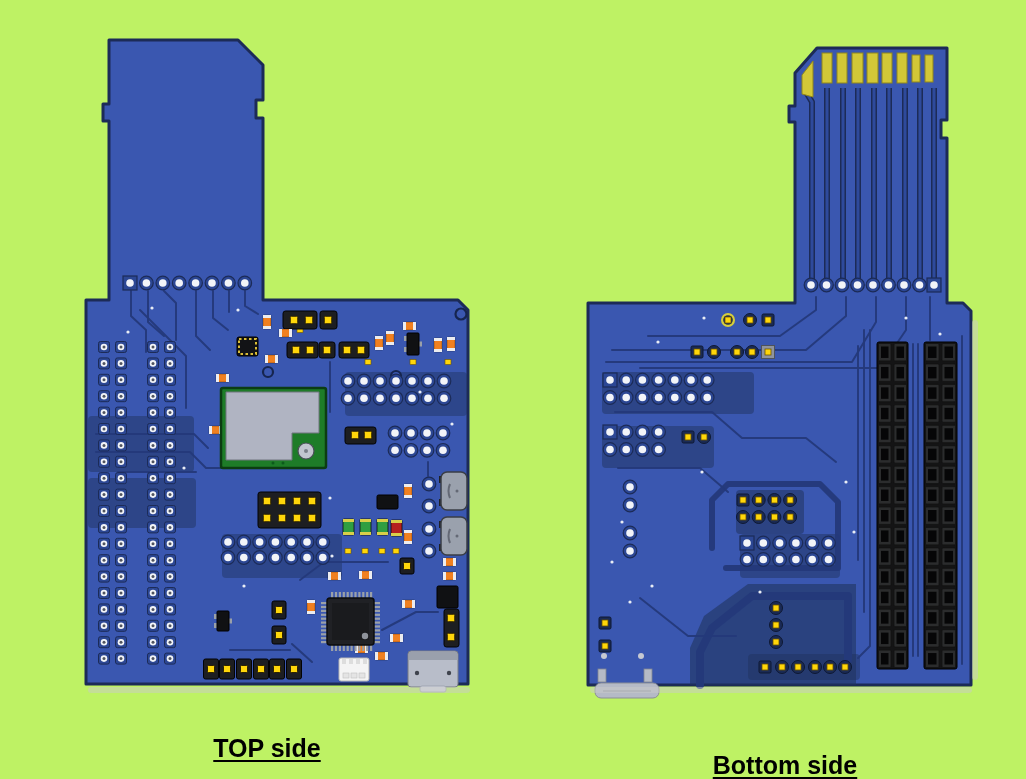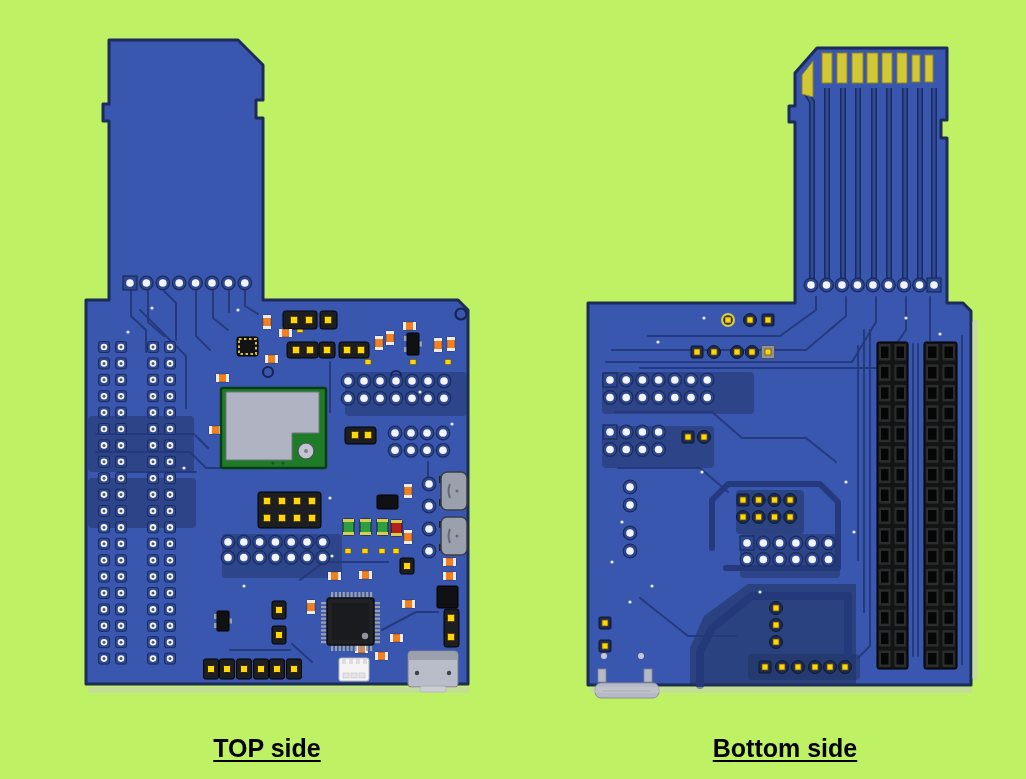--- a/index.html
+++ b/index.html
@@ -2,21 +2,21 @@
 <html><head>
 <meta charset="utf-8">
 <style>
   html,body{margin:0;padding:0;background:#ffffff;}
   .canvas{position:relative;width:1026px;height:779px;background:#bef264;overflow:hidden;
           font-family:"Liberation Sans",sans-serif;padding-left:48px;}
   .caption{position:absolute;top:733px;width:300px;text-align:center;font-weight:bold;
            font-size:25px;line-height:30px;color:#000;text-decoration:underline;
            text-underline-offset:3px;}
   #cap-left{left:117px;}
-  #cap-right{left:635px;}
+  #cap-right{left:635px;margin-top:17px;}
   svg{position:absolute;left:0;top:0;}
 </style>
 </head>
 <body>
 
 <div class="canvas">
   <svg id="boards" width="1026" height="712" viewBox="0 0 1026 712">
       <g>
         <path d="M109,40L238,40L263,65L263,100L256,100L256,118L263,118L263,300L458,300L468,310L468,684L86,684L86,300L109,300L109,121L103,121L103,104L109,104Z" fill="#3a57b0" stroke="#1c2b57" stroke-width="3" stroke-linejoin="round"></path>
         <rect x="88" y="416" width="106" height="56" rx="4" fill="#20335f" opacity="0.5"></rect>

